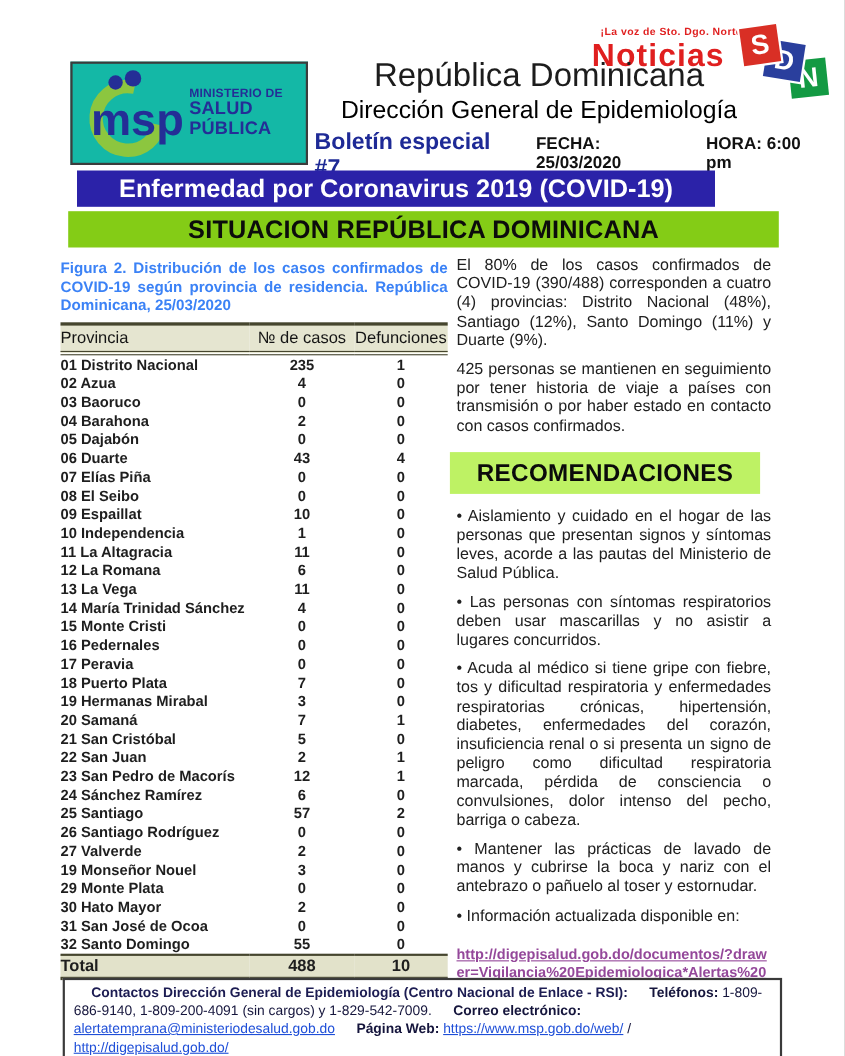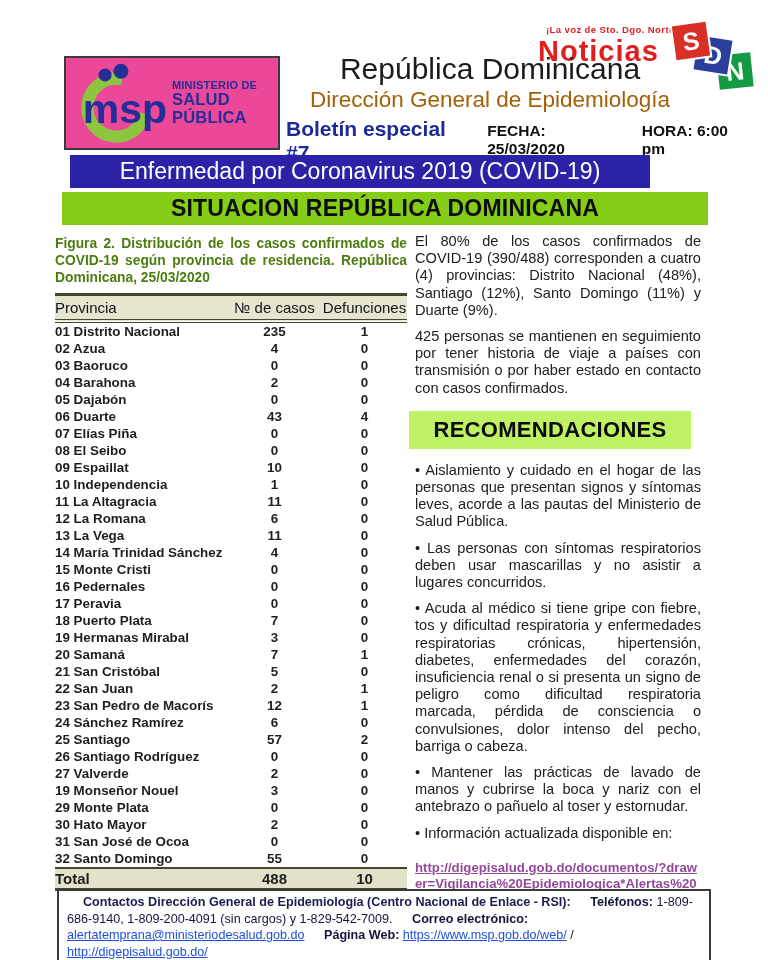--- a/index.html
+++ b/index.html
@@ -12,45 +12,45 @@
   .sdn-name{position:absolute;top:13px;left:8px;font-size:29px;font-weight:bold;color:#e01f1f;letter-spacing:1px;}
   .sdn-squares{position:absolute;top:0;right:0;width:92px;height:78px;}
   .sq{position:absolute;width:34px;height:34px;display:flex;align-items:center;justify-content:center;
       color:#fff;font-weight:bold;font-size:25px;box-shadow:0 0 0 2px #fff;}
   .sq-s{background:#d92f25;left:6px;top:2px;transform:rotate(-8deg);z-index:3;}
   .sq-d{background:#2a3f9d;left:28px;top:16px;transform:rotate(9deg);z-index:2;}
   .sq-n{background:#139a43;left:50px;top:32px;transform:rotate(-6deg);z-index:1;}
 
   
   .msp-box{position:absolute;left:64px;top:56px;width:216px;height:94px;border:2px solid #3c3c3c;
-           background:#ec4899;display:flex;align-items:center;padding:13px 6px;box-sizing:border-box;}
+           background:#14b8a6;display:flex;align-items:center;padding:13px 6px;box-sizing:border-box;}
   .msp-art{width:96px;height:84px;flex:0 0 auto;}
   .msp-text{margin-left:4px;line-height:1.05;color:#242e96;}
   .msp-line1{font-size:11px;font-weight:bold;letter-spacing:.2px;}
   .msp-line2{font-size:16.5px;font-weight:bold;letter-spacing:.2px;}
 
   
   .hdr-title{position:absolute;left:290px;top:52px;width:400px;text-align:center;
              font-size:30px;color:#1c1c1c;}
   .hdr-sub{position:absolute;left:290px;top:87px;width:400px;text-align:center;
-           font-size:22.5px;color:#a16207;}
+           font-size:22.5px;color:#000000;}
   .hdr-row{position:absolute;left:286px;top:117px;width:460px;display:flex;align-items:baseline;}
   .bulletin{font-size:21px;font-weight:bold;color:#1e2a96;}
   .fecha{font-size:15.5px;font-weight:bold;color:#111;margin-left:28px;}
   .hora{font-size:15.5px;font-weight:bold;color:#111;margin-left:26px;}
 
   
   .banner-blue{position:absolute;left:70px;top:155px;width:580px;height:33px;background:#2b22a8;
-               color:#fff;font-size:23px;font-weight:normal;display:flex;align-items:center;justify-content:center;}
+               color:#fff;font-size:23px;font-weight:bold;display:flex;align-items:center;justify-content:center;}
   .banner-green{position:absolute;left:62px;top:192px;width:646px;height:33px;background:#84cc16;
                 color:#0c0c0c;font-size:23px;font-weight:bold;display:flex;align-items:center;justify-content:center;letter-spacing:.2px;}
 
   
   .left-col{position:absolute;left:55px;top:235px;width:352px;}
-  .fig-caption{font-size:13.8px;font-weight:bold;line-height:17px;text-align:justify;color:#4d7c0f;margin:0 0 7px 0;}
+  .fig-caption{font-size:13.8px;font-weight:bold;line-height:17px;text-align:justify;color:#3b82f6;margin:0 0 7px 0;}
   table.prov{border-collapse:collapse;width:100%;}
   table.prov thead th{background:#e5e5d0;border-top:3px solid #45452e;border-bottom:4px double #45452e;
         font-size:15px;font-weight:normal;color:#141414;padding:3px 0;text-align:left;}
   table.prov thead th.num{text-align:center;}
   table.prov td{font-size:13.4px;font-weight:600;color:#1e1e1e;line-height:17px;padding:0;}
   table.prov td.num{text-align:center;}
   table.prov col.c1{width:172px;} table.prov col.c2{width:95px;} table.prov col.c3{width:85px;}
   table.prov tfoot td{background:#e2e2ca;border-top:2px solid #45452e;border-bottom:3px solid #45452e;
         font-size:15px;font-weight:bold;padding:1px 0;margin-left:45px;}
 

